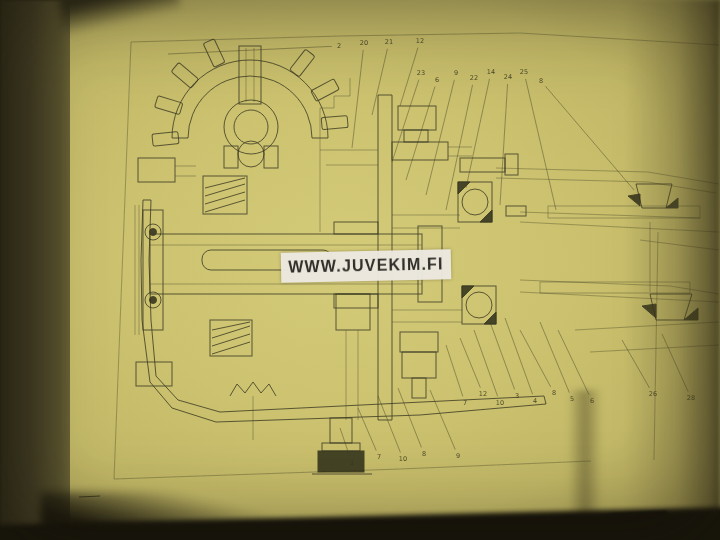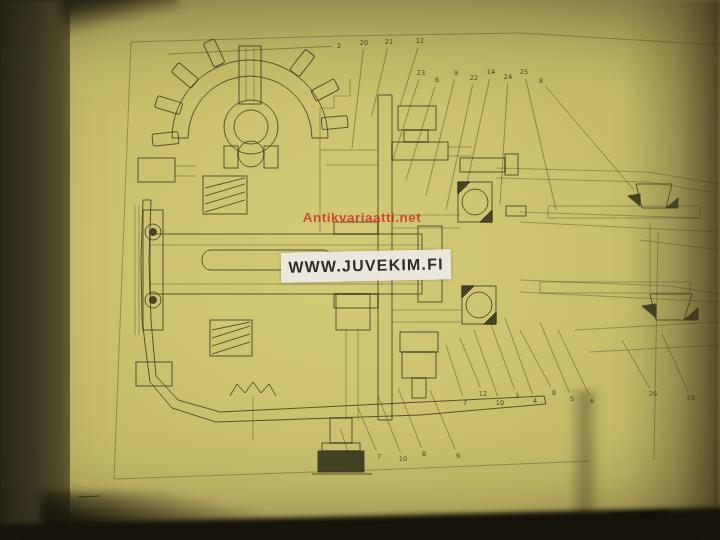--- a/index.html
+++ b/index.html
@@ -260,21 +260,20 @@
           <line x1="400.41808135786215" y1="452.49356502181257" x2="378" y2="396"></line>
           <text x="403" y="461">10</text>
           <line x1="421.4343283713226" y1="447.4871412502804" x2="398" y2="388"></line>
           <text x="424" y="456">8</text>
           <line x1="455.26615107200683" y1="449.5559275268732" x2="430" y2="390"></line>
           <text x="458" y="458">9</text>
         </g>
     </g>
   </svg>
 
-  <div class="wm-red">Antikvariaatti.net</div>
   <div class="wm-site">WWW.JUVEKIM.FI</div>
 
   <div class="fold-right"></div>
   <div class="curve-right"></div>
   <div class="page-bottom-line"></div>
   <div class="shadow-bl"></div>
   <div class="notch-dark"></div>
   <div class="bottom-dark"></div>
   <div class="vignette"></div>
 </div>

